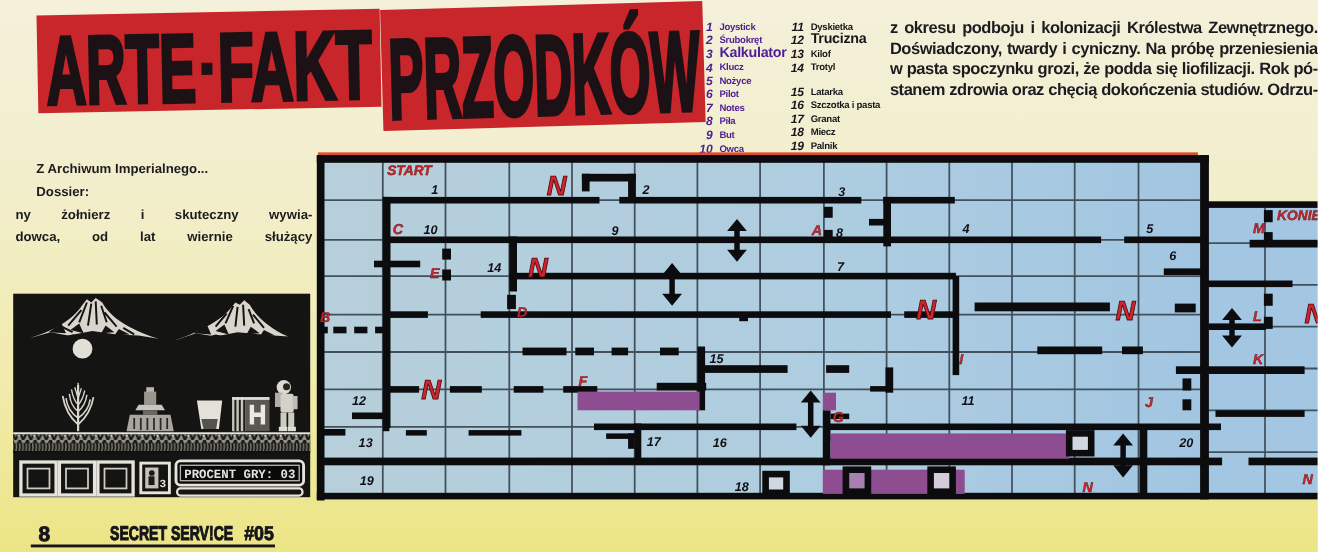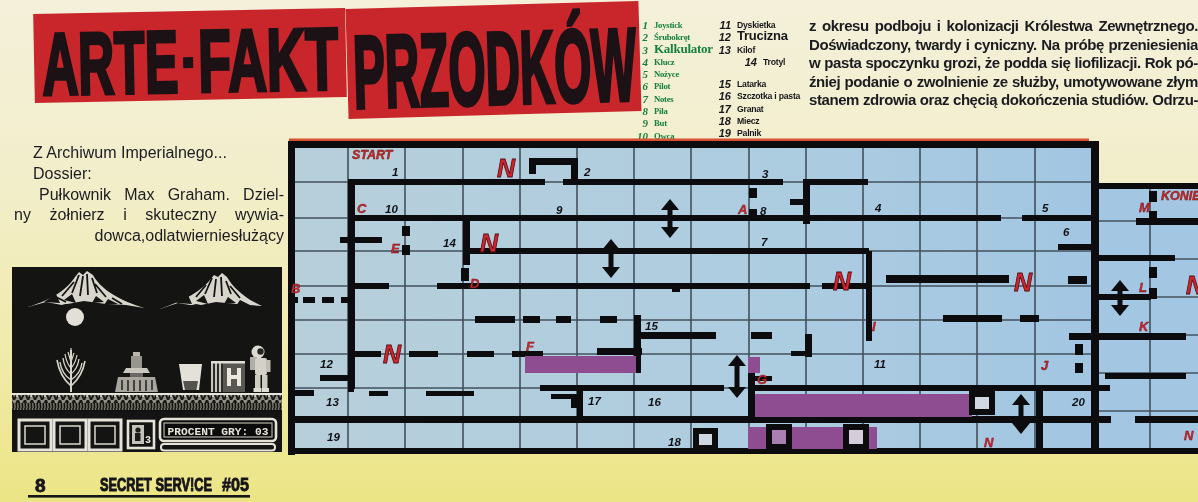--- a/index.html
+++ b/index.html
@@ -18,38 +18,38 @@
 <text x="164" y="81" font-family="Liberation Sans, sans-serif" font-weight="bold" font-size="88" fill="#1c1216" stroke="#1c1216" stroke-width="3.6" textLength="140" lengthAdjust="spacingAndGlyphs">FAKT</text>
 </svg>
 </div>
 
 <div class="abs" style="left:347px;top:5px;width:293px;height:110px;background:#c9262b;transform:rotate(-1.6deg);">
 <svg width="293" height="110" style="overflow:visible">
 <text x="6" y="99" font-family="Liberation Sans, sans-serif" font-weight="bold" font-size="103" fill="#1c1216" stroke="#1c1216" stroke-width="4" textLength="283" lengthAdjust="spacingAndGlyphs">PRZODKÓW</text>
 </svg>
 </div>
 
-<div class="abs" style="left:628px;top:17px;width:120px;font-weight:bold;line-height:12.3px;color:#15803d;font-family:Liberation Serif, serif;">
+<div class="abs" style="left:628px;top:17px;width:120px;font-weight:bold;line-height:12.3px;color:#4c1d95;">
     <div style="height:12.3px;"><i style="display:inline-block;width:20px;text-align:right;font-size:11px;vertical-align:-1px;">1</i><span style="display:inline-block;width:6px;"></span><span style="font-size:8.7px;letter-spacing:-0.25px;">Joystick</span></div>
     <div style="height:12.3px;"><i style="display:inline-block;width:20px;text-align:right;font-size:11px;vertical-align:-1px;">2</i><span style="display:inline-block;width:6px;"></span><span style="font-size:8.7px;letter-spacing:-0.25px;">Śrubokręt</span></div>
     <div style="height:12.3px;"><i style="display:inline-block;width:20px;text-align:right;font-size:11px;vertical-align:-1px;">3</i><span style="display:inline-block;width:6px;"></span><span style="font-size:13px;letter-spacing:-0.25px;">Kalkulator</span></div>
     <div style="height:12.3px;"><i style="display:inline-block;width:20px;text-align:right;font-size:11px;vertical-align:-1px;">4</i><span style="display:inline-block;width:6px;"></span><span style="font-size:8.7px;letter-spacing:-0.25px;">Klucz</span></div>
     <div style="height:12.3px;"><i style="display:inline-block;width:20px;text-align:right;font-size:11px;vertical-align:-1px;">5</i><span style="display:inline-block;width:6px;"></span><span style="font-size:8.7px;letter-spacing:-0.25px;">Nożyce</span></div>
     <div style="height:12.3px;"><i style="display:inline-block;width:20px;text-align:right;font-size:11px;vertical-align:-1px;">6</i><span style="display:inline-block;width:6px;"></span><span style="font-size:8.7px;letter-spacing:-0.25px;">Pilot</span></div>
     <div style="height:12.3px;"><i style="display:inline-block;width:20px;text-align:right;font-size:11px;vertical-align:-1px;">7</i><span style="display:inline-block;width:6px;"></span><span style="font-size:8.7px;letter-spacing:-0.25px;">Notes</span></div>
     <div style="height:12.3px;"><i style="display:inline-block;width:20px;text-align:right;font-size:11px;vertical-align:-1px;">8</i><span style="display:inline-block;width:6px;"></span><span style="font-size:8.7px;letter-spacing:-0.25px;">Piła</span></div>
     <div style="height:12.3px;"><i style="display:inline-block;width:20px;text-align:right;font-size:11px;vertical-align:-1px;">9</i><span style="display:inline-block;width:6px;"></span><span style="font-size:8.7px;letter-spacing:-0.25px;">But</span></div>
     <div style="height:12.3px;"><i style="display:inline-block;width:20px;text-align:right;font-size:11px;vertical-align:-1px;">10</i><span style="display:inline-block;width:6px;"></span><span style="font-size:8.7px;letter-spacing:-0.25px;">Owca</span></div>
   </div>
 
 <div class="abs" style="left:711px;top:17px;width:120px;font-weight:bold;line-height:12.3px;color:#17171b;">
     <div style="height:12.3px;"><i style="display:inline-block;width:20px;text-align:right;font-size:11px;vertical-align:-1px;">11</i><span style="display:inline-block;width:6px;"></span><span style="font-size:8.7px;letter-spacing:-0.25px;">Dyskietka</span></div>
     <div style="height:12.3px;"><i style="display:inline-block;width:20px;text-align:right;font-size:11px;vertical-align:-1px;">12</i><span style="display:inline-block;width:6px;"></span><span style="font-size:13px;letter-spacing:-0.25px;">Trucizna</span></div>
     <div style="height:12.3px;"><i style="display:inline-block;width:20px;text-align:right;font-size:11px;vertical-align:-1px;">13</i><span style="display:inline-block;width:6px;"></span><span style="font-size:8.7px;letter-spacing:-0.25px;">Kilof</span></div>
-    <div style="height:12.3px;margin-left:26px;"><i style="display:inline-block;width:20px;text-align:right;font-size:11px;vertical-align:-1px;">14</i><span style="display:inline-block;width:6px;"></span><span style="font-size:8.7px;letter-spacing:-0.25px;">Trotyl</span></div>
+    <div style="height:12.3px;"><i style="display:inline-block;width:20px;text-align:right;font-size:11px;vertical-align:-1px;">14</i><span style="display:inline-block;width:6px;"></span><span style="font-size:8.7px;letter-spacing:-0.25px;">Trotyl</span></div>
     <div style="height:12.3px;margin-top:10px;"><i style="display:inline-block;width:20px;text-align:right;font-size:11px;vertical-align:-1px;">15</i><span style="display:inline-block;width:6px;"></span><span style="font-size:8.7px;letter-spacing:-0.25px;">Latarka</span></div>
     <div style="height:12.3px;"><i style="display:inline-block;width:20px;text-align:right;font-size:11px;vertical-align:-1px;">16</i><span style="display:inline-block;width:6px;"></span><span style="font-size:8.7px;letter-spacing:-0.25px;">Szczotka i pasta</span></div>
     <div style="height:12.3px;"><i style="display:inline-block;width:20px;text-align:right;font-size:11px;vertical-align:-1px;">17</i><span style="display:inline-block;width:6px;"></span><span style="font-size:8.7px;letter-spacing:-0.25px;">Granat</span></div>
     <div style="height:12.3px;"><i style="display:inline-block;width:20px;text-align:right;font-size:11px;vertical-align:-1px;">18</i><span style="display:inline-block;width:6px;"></span><span style="font-size:8.7px;letter-spacing:-0.25px;">Miecz</span></div>
     <div style="height:12.3px;"><i style="display:inline-block;width:20px;text-align:right;font-size:11px;vertical-align:-1px;">19</i><span style="display:inline-block;width:6px;"></span><span style="font-size:8.7px;letter-spacing:-0.25px;">Palnik</span></div>
     <div style="height:12.3px;"><i style="display:inline-block;width:20px;text-align:right;font-size:11px;vertical-align:-1px;">20</i><span style="display:inline-block;width:6px;"></span><span style="font-size:8.7px;letter-spacing:-0.25px;">Klucz</span></div>
   </div>
 
 <div class="abs" style="left:809px;top:17px;width:389px;font-size:15px;font-weight:bold;letter-spacing:-0.42px;line-height:18.6px;color:#1b1b20;">
 <div style="display:flex;justify-content:space-between;white-space:nowrap;">
@@ -76,57 +76,41 @@
       <span>spoczynku</span>
       <span>grozi,</span>
       <span>że</span>
       <span>podda</span>
       <span>się</span>
       <span>liofilizacji.</span>
       <span>Rok</span>
       <span>pó-</span>
     </div>
 <div style="display:flex;justify-content:space-between;white-space:nowrap;">
-      <span>źniej</span>
-      <span>podanie</span>
-      <span>o</span>
-      <span>zwolnienie</span>
-      <span>ze</span>
-      <span>służby,</span>
-      <span>umotywowane</span>
-      <span>złym</span>
-    </div>
-<div style="display:flex;justify-content:space-between;white-space:nowrap;">
       <span>stanem</span>
       <span>zdrowia</span>
       <span>oraz</span>
       <span>chęcią</span>
       <span>dokończenia</span>
       <span>studiów.</span>
       <span>Odrzu-</span>
     </div>
 </div>
 
-<div class="abs" style="left:14px;top:143px;width:270px;font-size:16px;font-weight:normal;line-height:20.8px;color:#1b1b20;">
+<div class="abs" style="left:14px;top:143px;width:270px;font-size:12px;font-weight:bold;line-height:20.8px;color:#1b1b20;">
 <div style="padding-left:19px;">Z Archiwum Imperialnego...</div>
 <div style="padding-left:19px;">Dossier:</div>
-<div style="padding-left:25px;display:flex;justify-content:space-between;white-space:nowrap;">
-      <span>Pułkownik</span>
-      <span>Max</span>
-      <span>Graham.</span>
-      <span>Dziel-</span>
-    </div>
 <div style="display:flex;justify-content:space-between;white-space:nowrap;">
       <span>ny</span>
       <span>żołnierz</span>
       <span>i</span>
       <span>skuteczny</span>
       <span>wywia-</span>
     </div>
-<div style="display:flex;justify-content:flex-end;white-space:nowrap;">
+<div style="display:flex;justify-content:space-between;white-space:nowrap;">
       <span>dowca,</span>
       <span>od</span>
       <span>lat</span>
       <span>wiernie</span>
       <span>służący</span>
     </div>
 </div>
 
 <svg class="abs" style="left:0;top:0;" width="300" height="502" viewBox="0 0 300 502">
 <defs>

